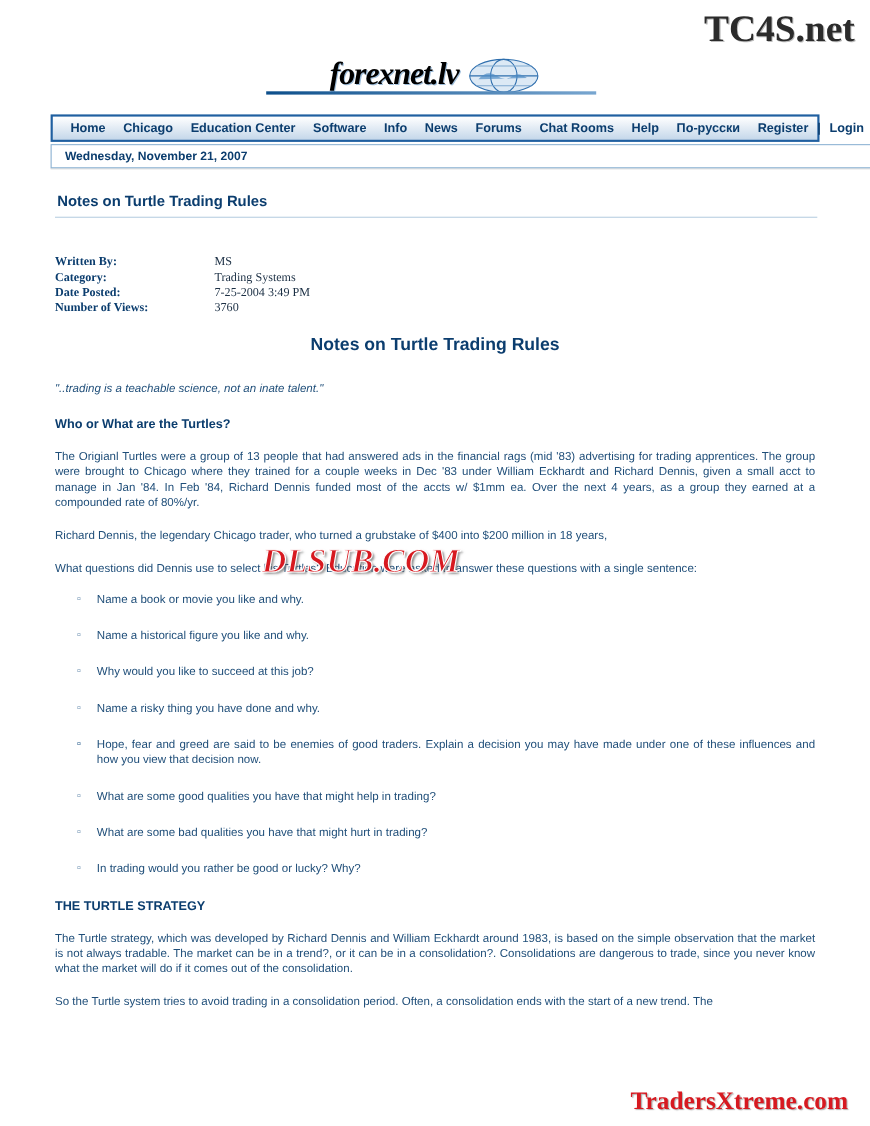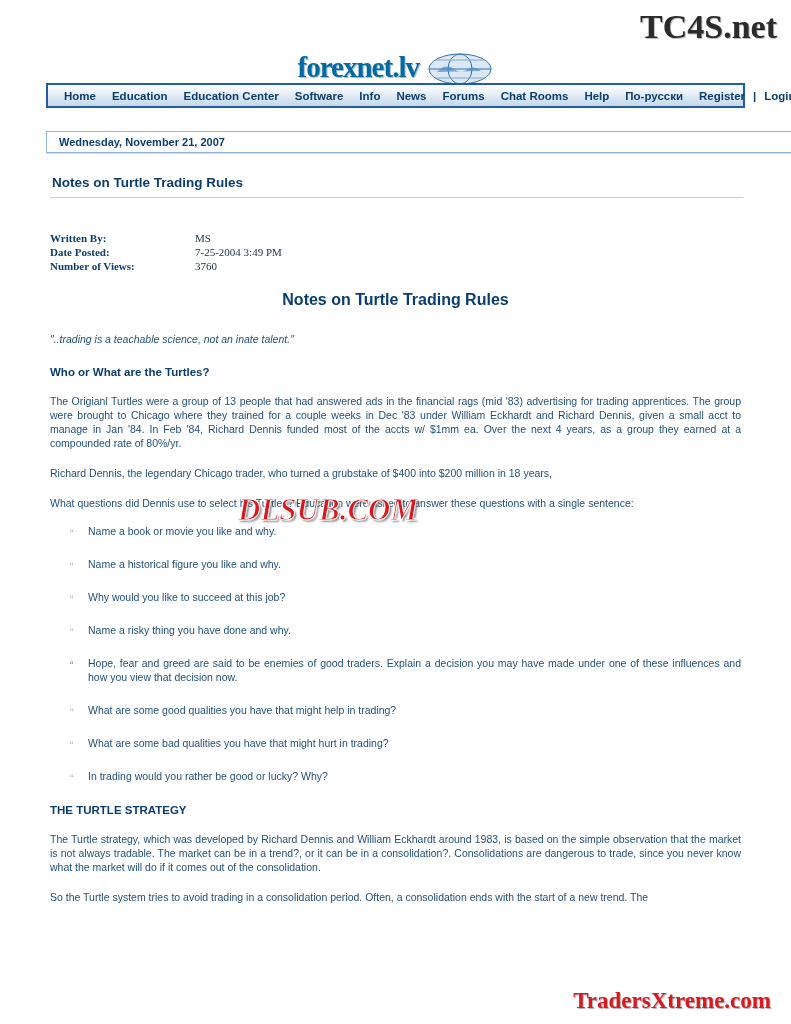--- a/index.html
+++ b/index.html
@@ -33,23 +33,24 @@
   .logo-wrap {
     position: absolute;
     top: 50px;
     left: 0;
     width: 791px;
     text-align: center;
   }
   .logo-text {
     display: inline-block;
     font-family: "Liberation Serif", serif;
+    font-style: italic;
     font-weight: bold;
     font-size: 29px;
-    color: #0369a1;
+    color: #000000;
     letter-spacing: -1px;
     text-shadow: 1px 1px 0 #9fbedb;
     vertical-align: middle;
   }
   .logo-globe {
     display: inline-block;
     width: 66px;
     height: 34px;
     vertical-align: middle;
     margin-left: 4px;
@@ -61,21 +62,21 @@
     top: 83px;
     left: 242px;
     width: 300px;
     height: 3px;
     background: linear-gradient(to right, #0d4f8b, #78a6d0);
   }
 
   
   .navbar {
     position: absolute;
-    top: 83px;
+    top: 104px;
     left: 46px;
     width: 699px;
     height: 25px;
     border: 2px solid #1f5fa0;
     background: linear-gradient(to bottom, #ffffff 0%, #dfe9f3 55%, #c4d7ea 100%);
     box-sizing: border-box;
   }
   .nav-inner {
     display: flex;
     align-items: center;
@@ -259,21 +260,21 @@
       <line x1="8" y1="26" x2="58" y2="26" stroke="#7fa9d0" stroke-width="1"></line>
       <path d="M10 20 q8 -9 17 -3 q7 5 14 0 q6 -4 13 2" fill="#4e8cc4" opacity="0.7"></path>
     </svg>
   </span>
 </div>
 <div class="logo-underline"></div>
 
 <div class="navbar">
   <div class="nav-inner">
     <div class="nav-item">Home</div>
-    <div class="nav-item">Education</div>
+    <div class="nav-item">Chicago</div>
     <div class="nav-item">Education Center</div>
     <div class="nav-item">Software</div>
     <div class="nav-item">Info</div>
     <div class="nav-item">News</div>
     <div class="nav-item">Forums</div>
     <div class="nav-item">Chat Rooms</div>
     <div class="nav-item">Help</div>
     <div class="nav-item">По-русски</div>
     <div class="nav-right">
       <div class="nav-item">Register</div>
@@ -291,20 +292,24 @@
   <div class="article-title">Notes on Turtle Trading Rules</div>
   <div class="title-rule"></div>
 
   <table class="meta">
     <tbody>
         <tr>
       <td class="label">Written By:</td>
       <td class="value">MS</td>
     </tr>
     <tr>
+      <td class="label">Category:</td>
+      <td class="value">Trading Systems</td>
+    </tr>
+    <tr>
       <td class="label">Date Posted:</td>
       <td class="value">7-25-2004 3:49 PM</td>
     </tr>
     <tr>
       <td class="label">Number of Views:</td>
       <td class="value">3760</td>
     </tr>
   </tbody>
     </table>
 

